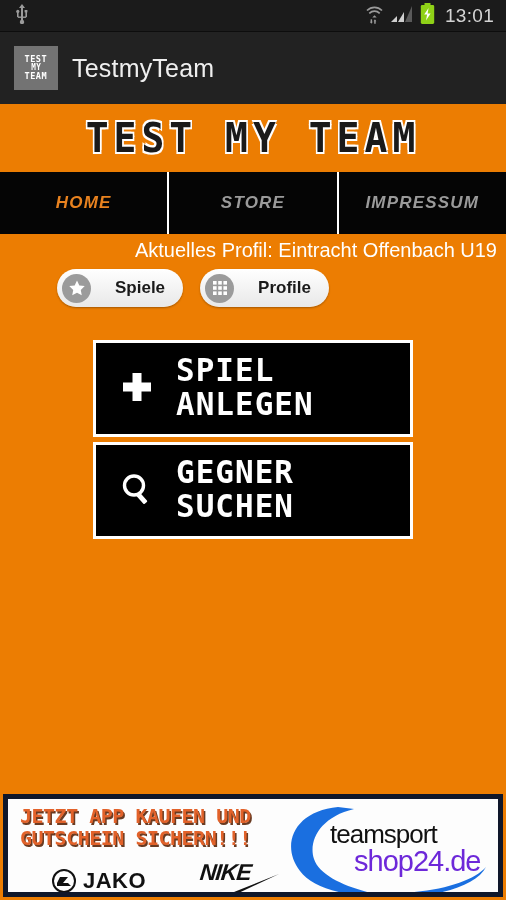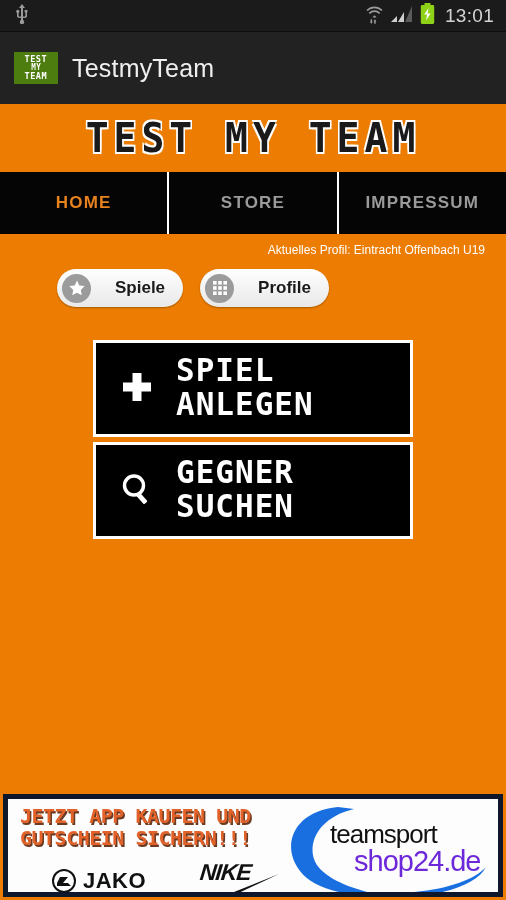--- a/index.html
+++ b/index.html
@@ -24,21 +24,21 @@
     color:#d4d4d4; font-size:19px; letter-spacing:.3px;
     font-family:"Liberation Sans", sans-serif; padding-left:3px;
   }
 
   
   .actionbar {
     height:72px; background:#222222;
     display:flex; align-items:center; gap:14px; padding:0 0 0 14px;
   }
   .app-logo {
-    width:44px; height:32px; background:#4d7c0f;
+    width:44px; height:44px; background:#737373;
     display:flex; flex-direction:column; align-items:center;
     justify-content:center; line-height:1; flex:none;
   }
   .app-logo span {
     color:#ffffff; font-size:9px; font-weight:bold;
     letter-spacing:.5px; font-family:"DejaVu Sans Mono", monospace;
     text-transform:uppercase; transform:scaleX(.95);
   }
   .app-logo span.l2 { font-size:8px; }
   .app-title { color:#efefef; font-size:25px; letter-spacing:.2px; }
@@ -57,29 +57,30 @@
       -1.5px -1.5px 0 #fff, 1.5px -1.5px 0 #fff,
       -1.5px 1.5px 0 #fff, 1.5px 1.5px 0 #fff;
   }
 
   
   .navtabs { height:62px; background:#050505; display:flex; }
   .navtab {
     flex:1; display:flex; align-items:center; justify-content:center;
     color:#9a9a9a; font-size:17px; font-weight:bold; letter-spacing:1.2px;
     border-right:2px solid #ffffff;
+    font-style:italic;
   }
   .navtab:last-child { border-right:none; }
   .navtab.active { color:#e8821f; }
 
   
   .profileline {
     height:32px; display:flex; align-items:center;
-    justify-content:flex-end; padding-right:21px;
-    color:#ffffff; font-size:12px;text-align:right;
+    justify-content:flex-end; padding-right:9px;
+    color:#ffffff; font-size:20px;text-align:right;
   }
 
   
   .pillrow {
     display:flex; align-items:center; gap:17px;
     padding:3px 0 0 57px;
   }
   .pill {
     height:38px; background:#f6f6f6; border-radius:19px;
     display:flex; align-items:center; gap:24px; padding:0 18px 0 5px;

